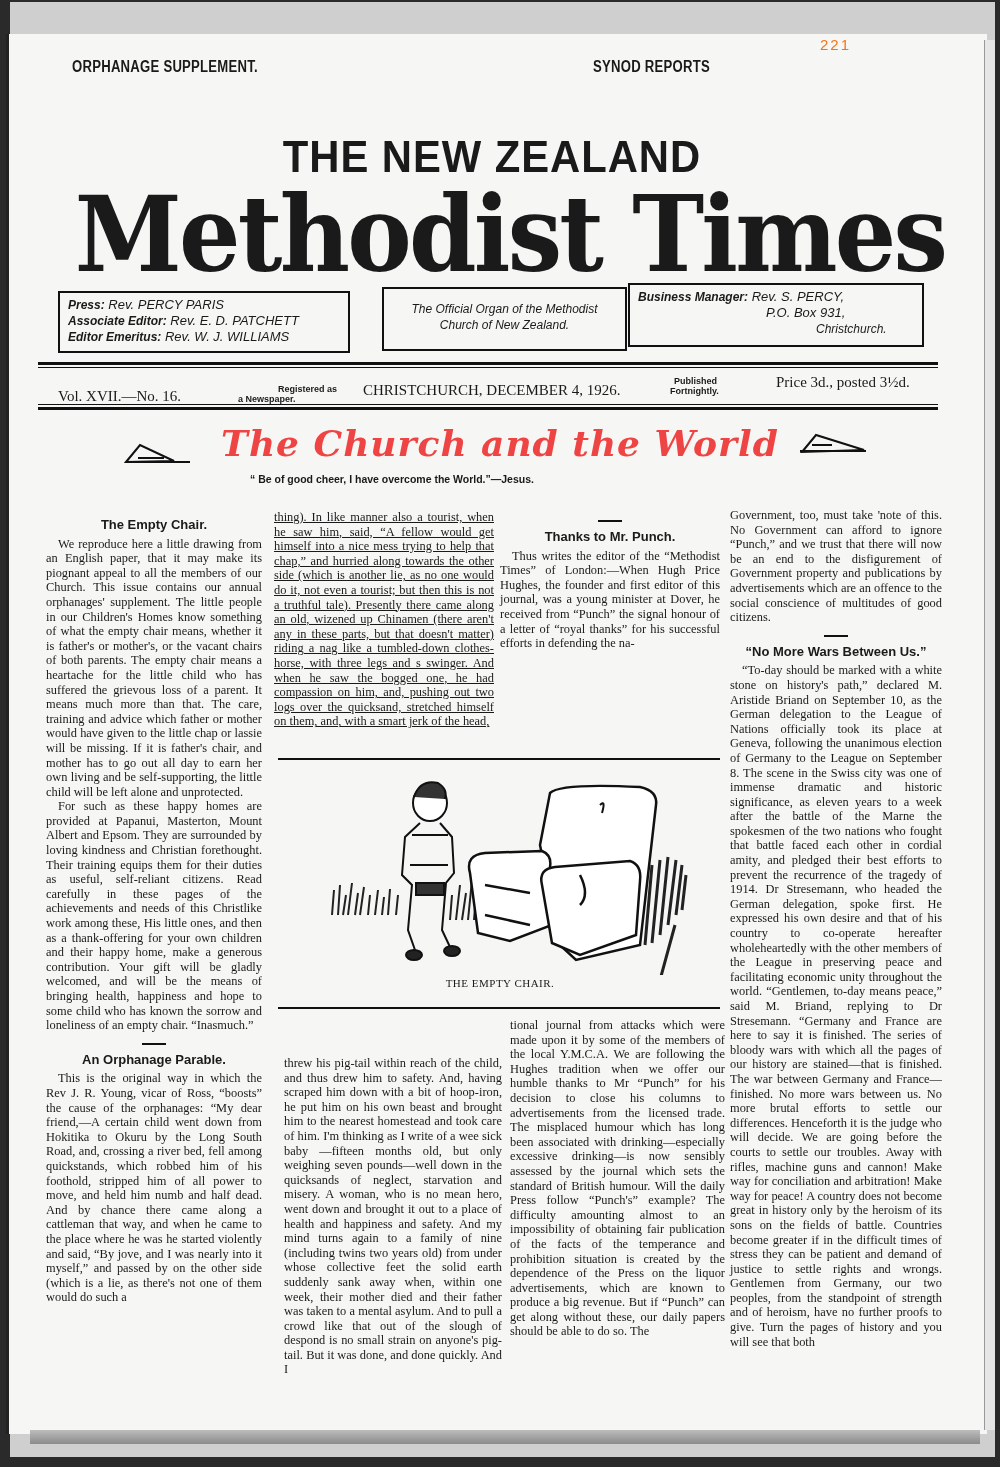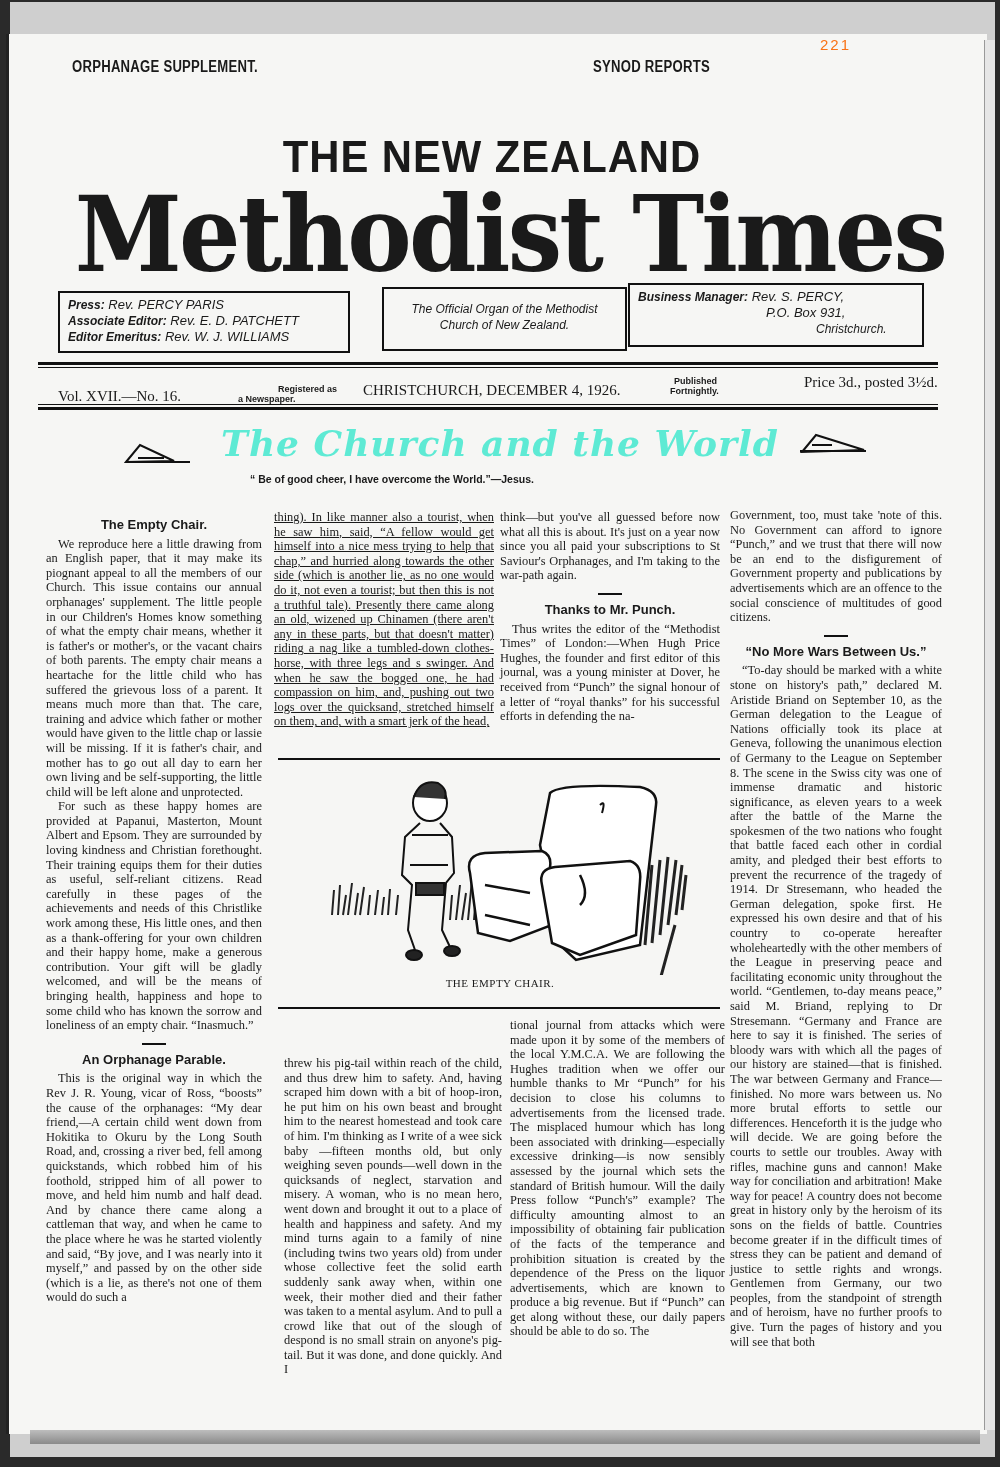--- a/index.html
+++ b/index.html
@@ -47,21 +47,21 @@
   .rule { position:absolute; left:38px; width:900px; background:#111; }
   .issue-bar {
     position:absolute; left:58px; top:380px; width:880px; height:30px;
     font-family:"Liberation Serif", serif;
   }
   .issue-bar span { position:absolute; white-space:nowrap; }
   .small-bold { font-family:"Liberation Sans",sans-serif; font-weight:bold; font-size:9px; line-height:10px; }
   .section-title {
     position:absolute; left:190px; top:422px; width:620px; text-align:center;
     font-family:"DejaVu Serif", serif; font-weight:bold; font-style:italic; font-size:36px; letter-spacing:1px;
-    color:#5eead4;
+    color:#ef4444;
   }
   .pointer { position:absolute; top:442px; }
   .motto {
     position:absolute; left:250px; top:473px; width:500px; text-align:left;
     font-family:"Liberation Sans", sans-serif; font-weight:bold; font-size:10.5px;
   }
   .col {
     position:absolute; font-family:"Liberation Serif", serif; font-size:12.4px; line-height:14.6px;
     text-align:justify; hyphens:manual;
   }
@@ -116,21 +116,21 @@
 <div class="rule" style="top:404px; height:1px;"></div>
 <div class="rule" style="top:407px; height:3px;"></div>
 
 <div class="issue-bar">
   <span style="left:0; top:8px; font-size:15px;">Vol. XVII.—No. 16.</span>
   <span class="small-bold" style="left:180px; top:4px;margin-left:40px;">Registered as</span>
   <span class="small-bold" style="left:180px; top:14px;text-align:right;">a Newspaper.</span>
   <span style="left:305px; top:2px; font-size:15px;">CHRISTCHURCH, DECEMBER 4, 1926.</span>
   <span class="small-bold" style="left:616px; top:-4px;">Published</span>
   <span class="small-bold" style="left:612px; top:6px;">Fortnightly.</span>
-  <span style="left:718px; top:-6px; font-size:15px;margin-left:28px;">Price 3d., posted 3½d.</span>
+  <span style="left:718px; top:-6px; font-size:15px;">Price 3d., posted 3½d.</span>
 </div>
 
 <svg class="pointer" style="left:124px;" width="68" height="22">
   <polygon points="2,20 16,3 50,19" fill="none" stroke="#111" stroke-width="2"></polygon>
   <line x1="2" y1="20" x2="66" y2="20" stroke="#111" stroke-width="2"></line>
   <line x1="14" y1="16" x2="40" y2="16" stroke="#111" stroke-width="2"></line>
 </svg>
 <div class="section-title">The Church and the World</div>
 <svg class="pointer" style="left:798px; top:432px;" width="70" height="22">
   <polygon points="4,20 18,3 66,18" fill="none" stroke="#111" stroke-width="2"></polygon>
@@ -146,21 +146,20 @@
   <div class="sep"></div>
   <div class="hd">An Orphanage Parable.</div>
   <p>This is the original way in which the Rev J. R. Young, vicar of Ross, “boosts” the cause of the orphanages: “My dear friend,—A certain child went down from Hokitika to Okuru by the Long South Road, and, crossing a river bed, fell among quickstands, which robbed him of his foothold, stripped him of all power to move, and held him numb and half dead. And by chance there came along a cattleman that way, and when he came to the place where he was he started violently and said, “By jove, and I was nearly into it myself,” and passed by on the other side (which is a lie, as there's not one of them would do such a</p>
 </div>
 
 <div class="col" style="left:274px; top:510px; width:220px;text-decoration:underline;">
   <p class="noindent">thing). In like manner also a tourist, when he saw him, said, “A fellow would get himself into a nice mess trying to help that chap,” and hurried along towards the other side (which is another lie, as no one would do it, not even a tourist; but then this is not a truthful tale). Presently there came along an old, wizened up Chinamen (there aren't any in these parts, but that doesn't matter) riding a nag like a tumbled-down clothes-horse, with three legs and s swinger. And when he saw the bogged one, he had compassion on him, and, pushing out two logs over the quicksand, stretched himself on them, and, with a smart jerk of the head,</p>
 </div>
 
 <div class="col" style="left:500px; top:510px; width:220px;">
-  <p class="noindent">think—but you've all guessed before now what all this is about. It's just on a year now since you all paid your subscriptions to St Saviour's Orphanages, and I'm taking to the war-path again.</p>
   <div class="sep"></div>
   <div class="hd">Thanks to Mr. Punch.</div>
   <p>Thus writes the editor of the “Methodist Times” of London:—When Hugh Price Hughes, the founder and first editor of this journal, was a young minister at Dover, he received from “Punch” the signal honour of a letter of “royal thanks” for his successful efforts in defending the na-</p>
 </div>
 
 <div class="hline" style="left:278px; top:758px; width:442px;"></div>
 <div class="hline" style="left:278px; top:1007px; width:442px;"></div>
 
 <div class="figure">
   <svg width="440" height="210" viewBox="0 0 440 210">

